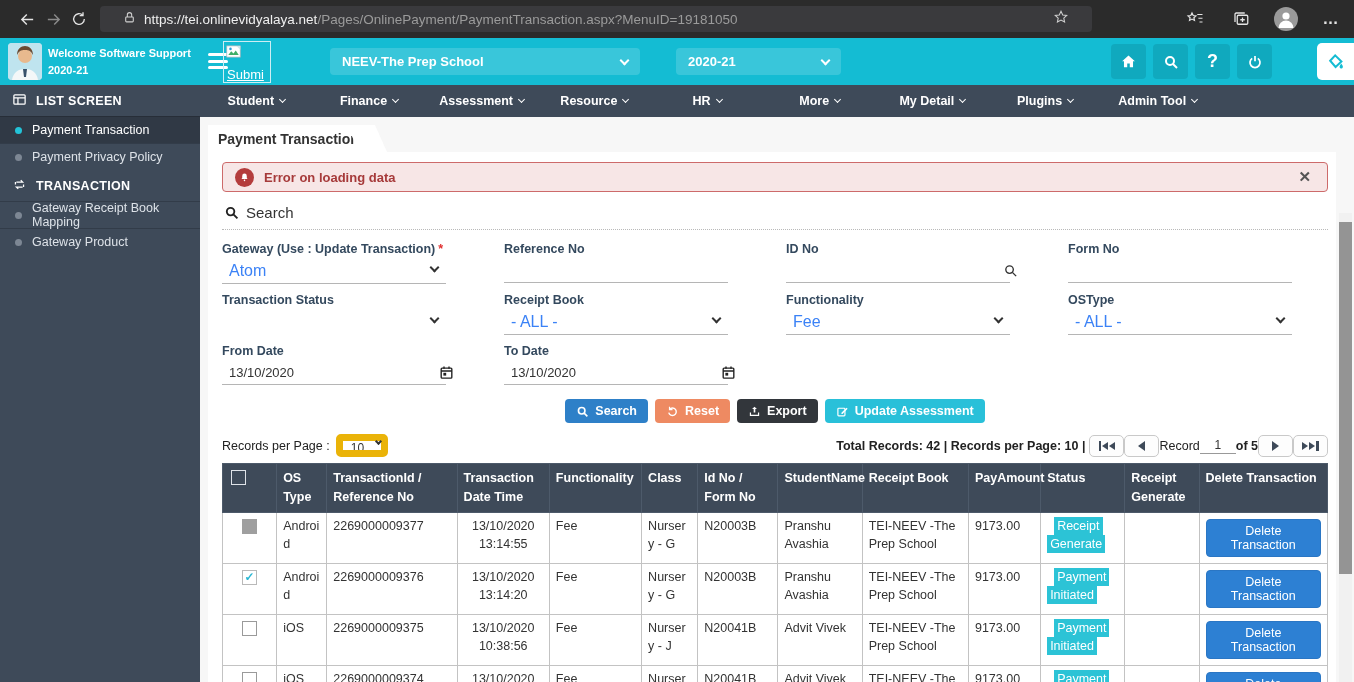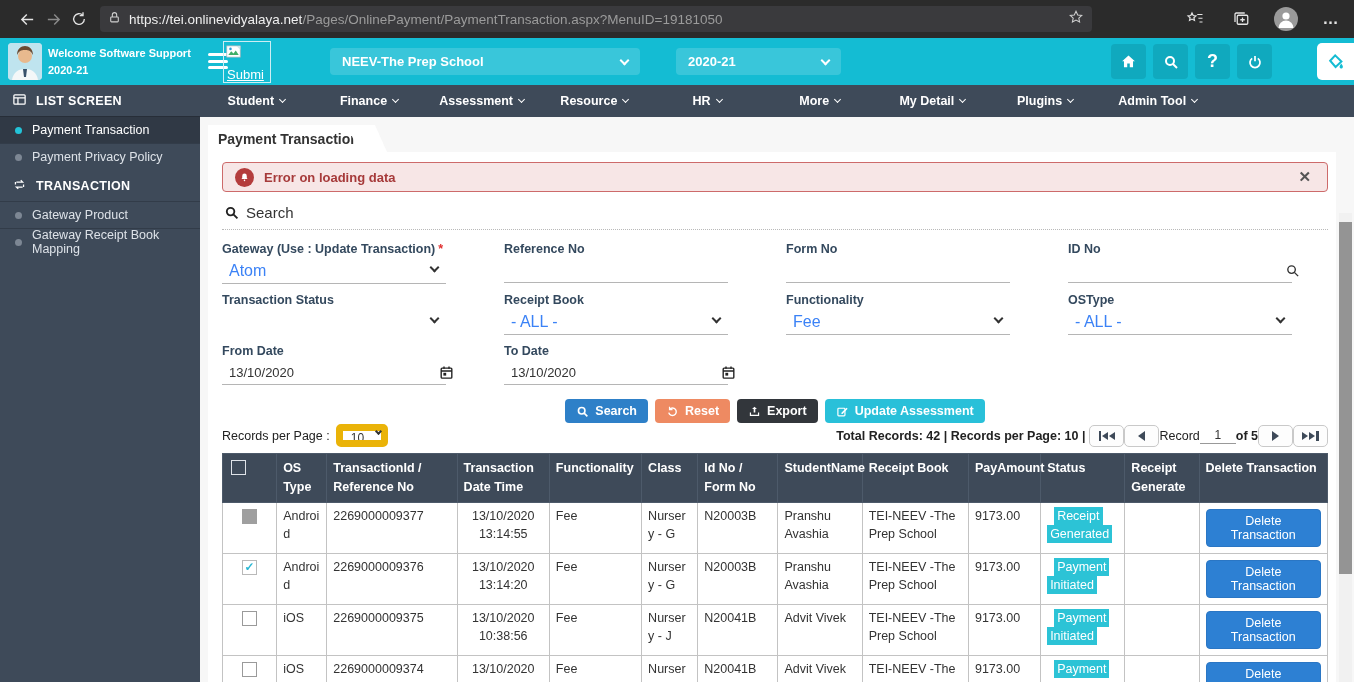--- a/index.html
+++ b/index.html
@@ -3,21 +3,21 @@
 <meta charset="utf-8">
 <style>
   * { margin:0; padding:0; box-sizing:border-box; }
   html,body { width:1354px; height:682px; overflow:hidden; }
   body { font-family:"Liberation Sans", sans-serif; background:#fff; position:relative; }
 
   
   .browser-bar { height:38px; background:#2b2b2b; display:flex; align-items:center; padding:0 14px; position:relative; }
   .b-ico { color:#e4e4e4; font-size:16px; display:flex; align-items:center; justify-content:center; width:26px; height:26px; }
   .b-ico.dim { color:#8b8b8b; }
-  .url-bar { width:992px; height:26px; background:#3a3a3d; border-radius:4px; display:flex; align-items:center; padding:0 8px; gap:8px; margin-left:8px; }
+  .url-bar { width:992px; height:26px; background:#3a3a3d; border-radius:4px; display:flex; align-items:center; padding:0 23px; gap:8px; margin-left:8px; }
   .url-text { font-size:13.5px; color:#9b9b9b; white-space:nowrap; overflow:hidden; }
   .url-text .host { color:#efefef; }
   .url-star { margin-left:auto; }
   .chrome-right { position:absolute; right:10px; top:0; height:38px; display:flex; align-items:center; gap:20px; }
   .avatar-circle { width:24px; height:24px; border-radius:50%; background:#9a9a9a; display:flex; align-items:center; justify-content:center; overflow:hidden; }
 
   
   .app-header { height:47px; background:#14bcd3; position:relative; }
   .hdr-avatar { position:absolute; left:8px; top:5px; width:34px; height:37px; border-radius:4px; overflow:hidden; background:#bfe6f0; }
   .welcome { position:absolute; left:48px; top:7px; color:#fff; font-size:11px; font-weight:bold; line-height:1.5; }
@@ -71,21 +71,21 @@
   input.ctl { width:224px; border:none; border-bottom:1px solid #b5b5b5; background:transparent; font-size:13px; color:#333; padding:1px 7px 4px 7px; font-family:"Liberation Sans",sans-serif; }
   .ctl-ico { position:absolute; right:6px; top:2px; }
 
   .btn-row { margin-top:14px; display:flex; justify-content:center; gap:7px; }
   .btn { height:24px; border:none; border-radius:4px; color:#fff; font-size:12.5px; font-weight:bold; padding:0 11px; display:inline-flex; align-items:center; gap:6px; cursor:pointer; font-family:"Liberation Sans",sans-serif; }
   .btn-search { background:#2e80c8; }
   .btn-reset { background:#ee8a62; }
   .btn-export { background:#32363b; }
   .btn-update { background:#29c0d9; }
 
-  .records-row { margin-top:1px; display:flex; align-items:center; font-size:12.5px; color:#222; }
+  .records-row { margin-top:11px; display:flex; align-items:center; font-size:12.5px; color:#222; }
   .rpp { display:flex; align-items:center; gap:6px; }
   .rpp-wrap { position:relative; }
   select.rpp-sel { appearance:none; -webkit-appearance:none; width:52px; height:23px; border:7px solid #eab308; border-radius:5px; font-size:12px; padding:0 16px 0 8px; background:#fff; color:#333; font-family:"Liberation Sans",sans-serif; }
   .rpp-wrap .chev { position:absolute; right:7px; top:8px; width:5px; height:5px; pointer-events:none; }
   .pager { margin-left:auto; display:flex; align-items:center; }
   .pager-summary { font-weight:bold; margin-right:4px; }
   .pg-btn { width:35px; height:22px; border:1px solid #c9c9c9; border-radius:5px; background:#fdfdfd; display:flex; align-items:center; justify-content:center; gap:1px; cursor:pointer; }
   .tri-l { width:0; height:0; border:5px solid transparent; border-left:0; border-right:7px solid #3e4a59; }
   .tri-r { width:0; height:0; border:5px solid transparent; border-right:0; border-left:7px solid #3e4a59; }
   .tri-l.s, .tri-r.s { border-width:4px; }
@@ -256,25 +256,25 @@
       </div>
       <div class="sb-header">
         <span><svg width="15" height="15" viewBox="0 0 24 24" fill="none" stroke="#fff" stroke-width="2">
             <path d="M7 8h10l-3-3M17 16H7l3 3"></path>
             <path d="M5.5 8v4M18.5 16v-4"></path>
           </svg></span>
         <span>TRANSACTION</span>
       </div>
       <div class="sb-item">
         <span class="dot"></span>
-        <span>Gateway Product</span>
+        <span>Gateway Receipt Book Mapping</span>
       </div>
       <div class="sb-item">
         <span class="dot"></span>
-        <span>Gateway Receipt Book Mapping</span>
+        <span>Gateway Product</span>
       </div>
     </div>
 
   <div class="content">
     <div class="navbar" id="navbar">
         <div class="nav-item">
           <span>Student</span>
           <span class="chev"></span>
         </div>
         <div class="nav-item">
@@ -342,34 +342,34 @@
             <div class="ctl-wrap">
               <select class="ctl"><option>Atom</option></select>
               <span class="chev sel"></span>
             </div>
           </div>
           <div class="field">
             <label>Reference No</label>
             <div class="ctl-wrap"><input class="ctl" value="" style=""></div>
           </div>
           <div class="field">
-            <label>Form No</label>
-            <div class="ctl-wrap"><input class="ctl" value="" style=""></div>
-          </div>
-          <div class="field">
             <label>ID No</label>
             <div class="ctl-wrap">
               <input class="ctl" value="" style="">
               <span class="ctl-ico">
                 <svg width="15" height="15" viewBox="0 0 24 24" fill="none" stroke="#333" stroke-width="2.2">
                     <circle cx="10.5" cy="10.5" r="6"></circle>
                     <path d="M15 15l6 6"></path>
                   </svg>
               </span>
             </div>
+          </div>
+          <div class="field">
+            <label>Form No</label>
+            <div class="ctl-wrap"><input class="ctl" value="" style=""></div>
           </div>
 
           <div class="field">
             <label>Transaction Status</label>
             <div class="ctl-wrap">
               <span class="chev sel"></span>
             </div>
           </div>
           <div class="field">
             <label>Receipt Book</label>
@@ -516,21 +516,21 @@
                   <div>13:14:55</div>
                 </td>
                 <td>Fee</td>
                 <td>Nursery - G</td>
                 <td>N20003B</td>
                 <td>Pranshu Avashia</td>
                 <td>TEI-NEEV -The Prep School</td>
                 <td>9173.00</td>
                 <td>
                   <div class="st-line"><span class="mark">Receipt</span></div>
-                  <div class="st-line"><span class="mark">Generated</span></div>
+                  <div class="st-line"><span class="mark">Generate</span></div>
                 </td>
                 <td></td>
                 <td class="c-center">
                   <button class="del-btn">Delete Transaction</button>
                 </td>
               </tr>
               <tr>
                 <td>
                   <div class="cb checked"></div>
                 </td>

